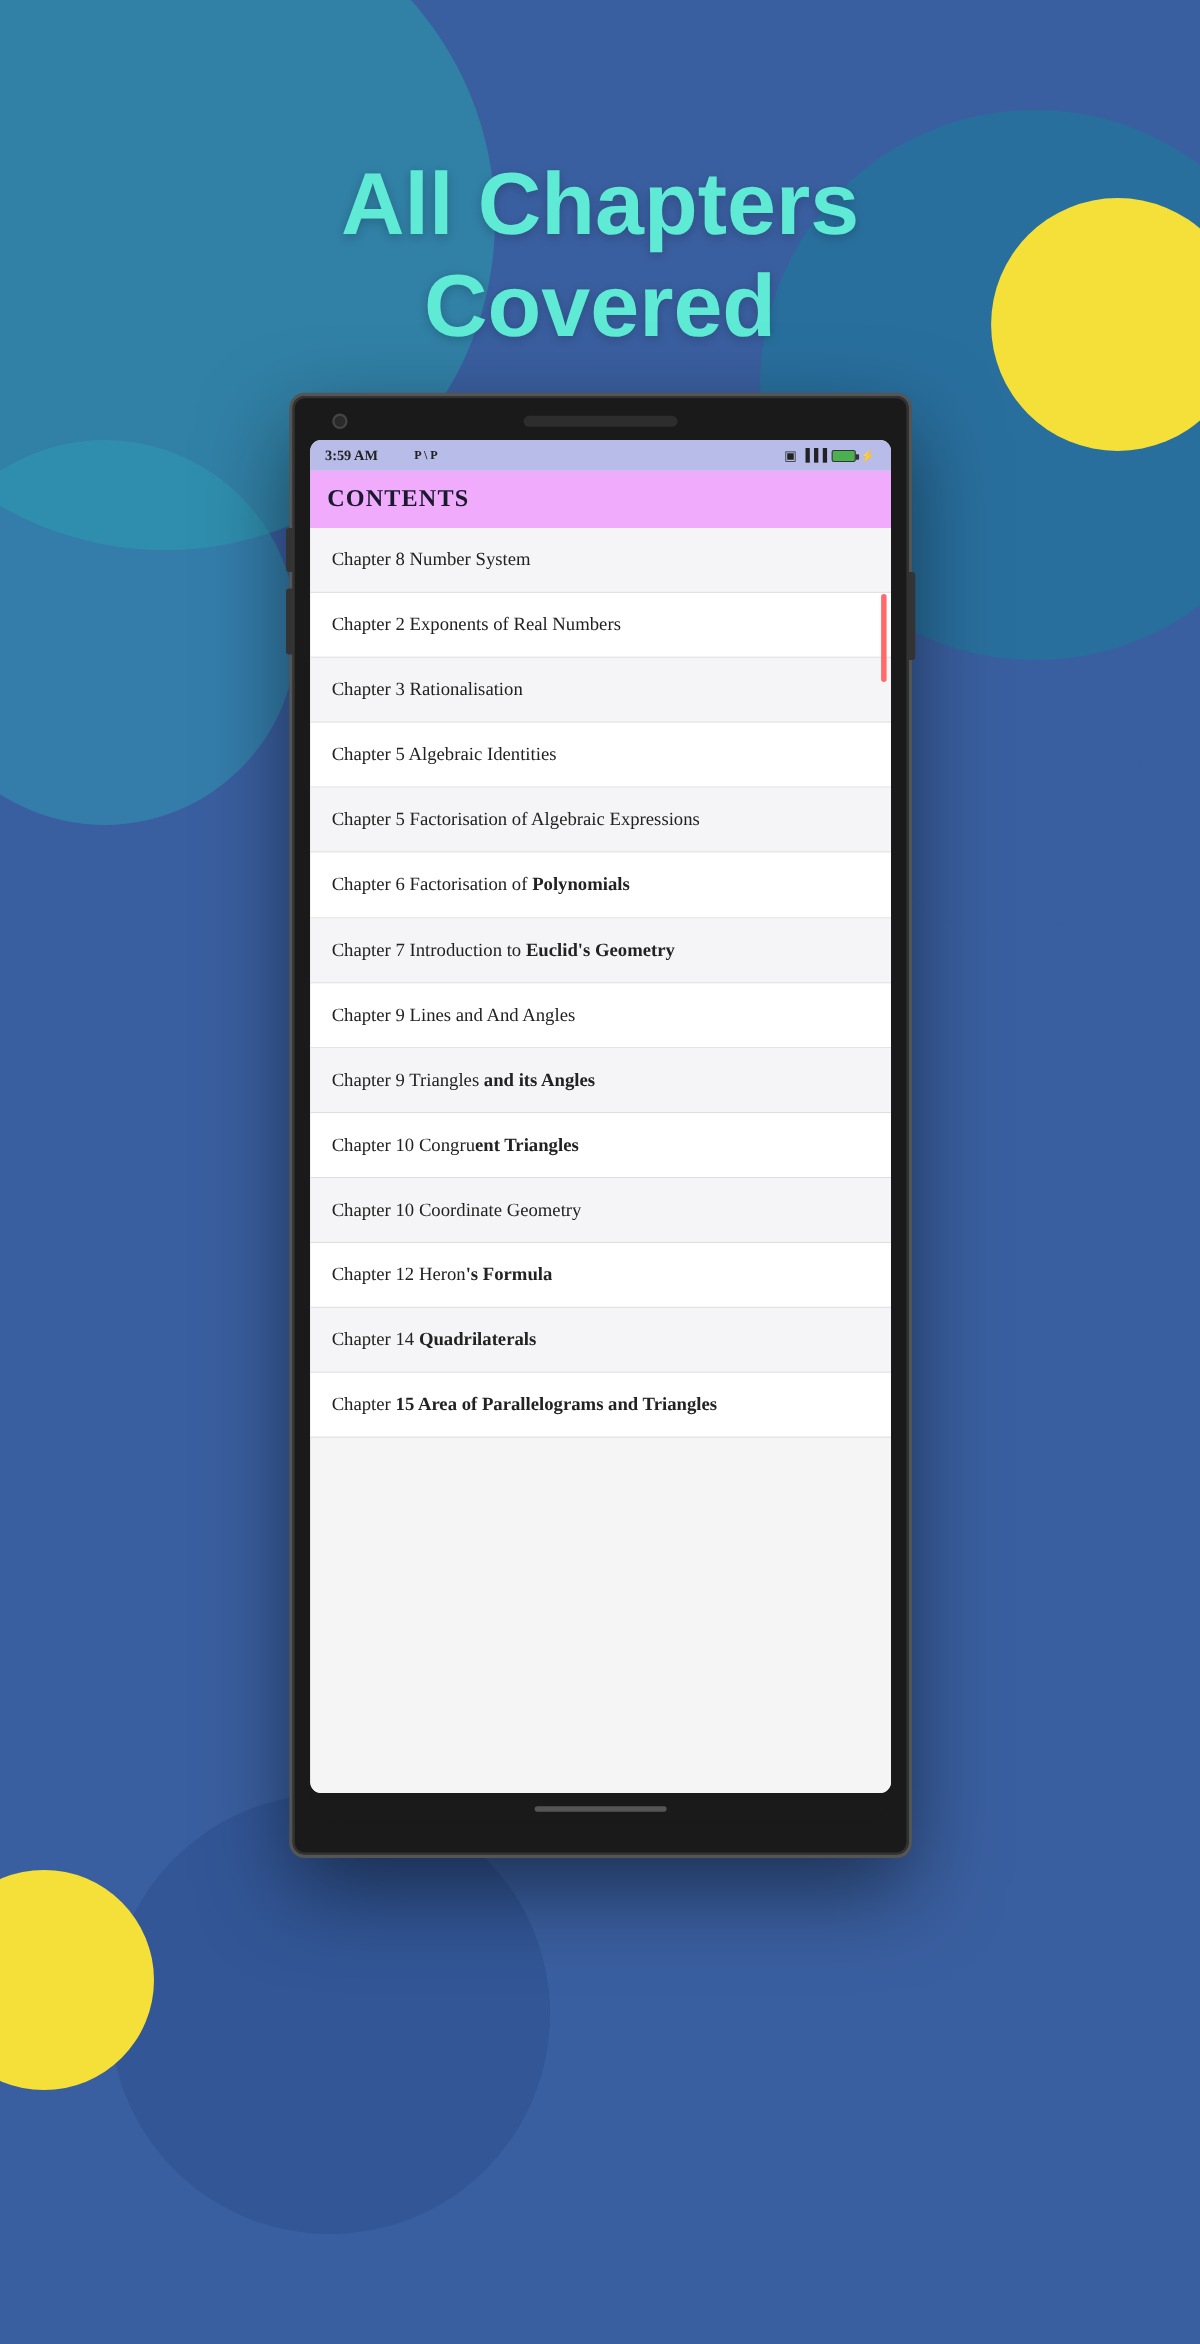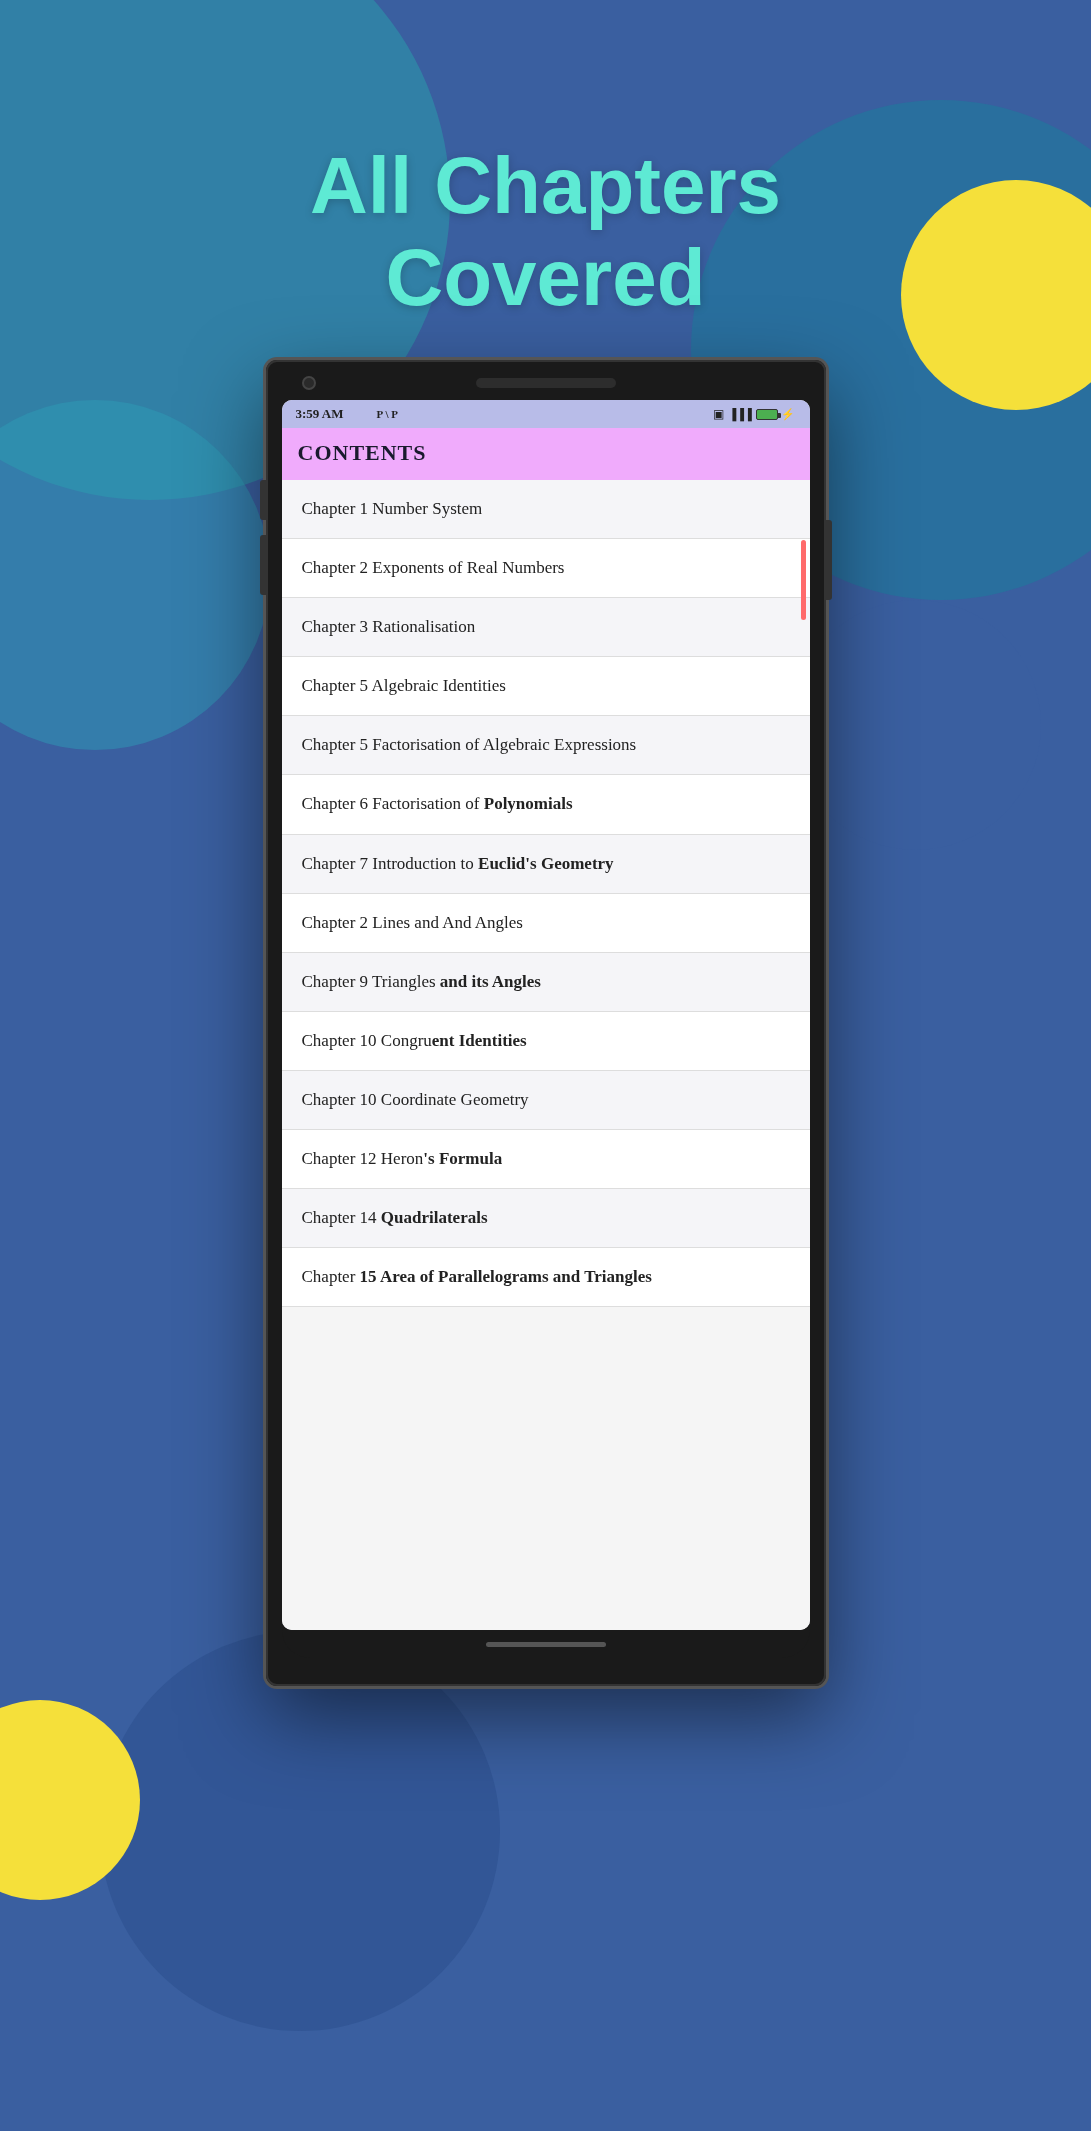--- a/index.html
+++ b/index.html
@@ -364,48 +364,48 @@
         </div>
 
         <div class="contents-header">
           <h2>CONTENTS</h2>
         </div>
 
         <div class="chapter-list">
           <div class="scroll-indicator"></div>
 
           <div class="chapter-item">
-            Chapter 1 Number System
+            Chapter 8 Number System
           </div>
           <div class="chapter-item">
             Chapter 2 Exponents of Real Numbers
           </div>
           <div class="chapter-item">
             Chapter 3 Rationalisation
           </div>
           <div class="chapter-item">
             Chapter 5 Algebraic Identities
           </div>
           <div class="chapter-item">
             Chapter 5 Factorisation of Algebraic Expressions
           </div>
           <div class="chapter-item">
             Chapter 6 Factorisation of <span class="bold">Polynomials</span>
           </div>
           <div class="chapter-item">
             Chapter 7 Introduction to <span class="bold">Euclid's Geometry</span>
           </div>
           <div class="chapter-item">
-            Chapter 2 Lines and And Angles
+            Chapter 9 Lines and And Angles
           </div>
           <div class="chapter-item">
             Chapter 9 Triangles <span class="bold">and its Angles</span>
           </div>
           <div class="chapter-item">
-            Chapter 10 Congru<span class="bold">ent Identities</span>
+            Chapter 10 Congru<span class="bold">ent Triangles</span>
           </div>
           <div class="chapter-item">
             Chapter 10 Coordinate Geometry
           </div>
           <div class="chapter-item">
             Chapter 12 Heron<span class="bold">'s Formula</span>
           </div>
           <div class="chapter-item">
             Chapter 14 <span class="bold">Quadrilaterals</span>
           </div>

